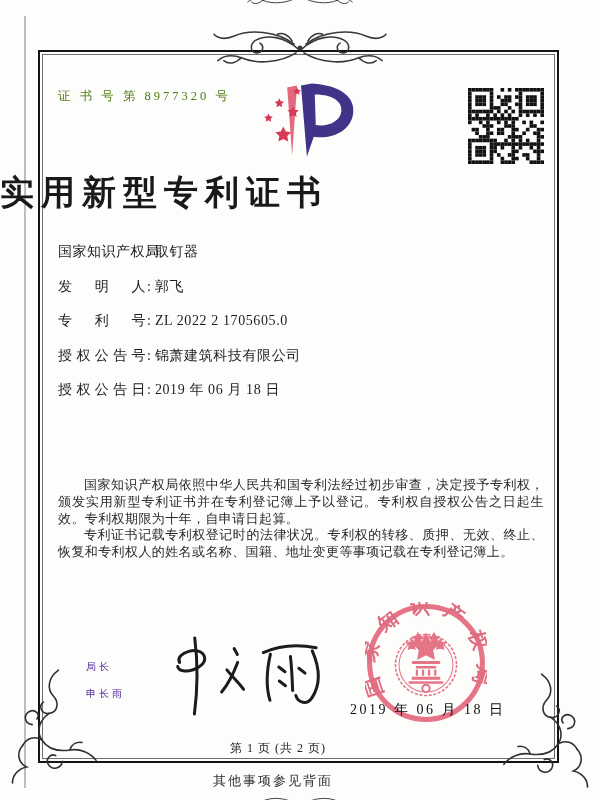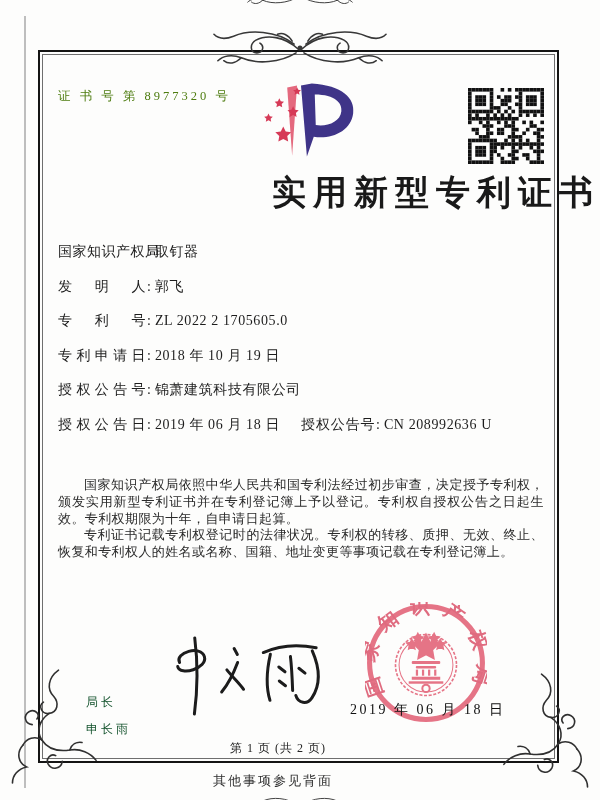--- a/index.html
+++ b/index.html
@@ -12,37 +12,37 @@
   .abs{position:absolute;}
   
   .scan-edge{left:24px;top:16px;width:2px;height:772px;background:#3a3a3a;opacity:.32;}
   
   .frame{left:38px;top:50px;width:517px;height:709px;border:2.5px solid #141414;}
   .frame-inner{position:absolute;left:2px;top:2px;right:2px;bottom:2px;border:1px solid #6f6f6f;}
   
   .cert-no{left:58px;top:88px;font-size:12.5px;letter-spacing:3px;color:#4d7c0f;}
   .logo{left:236px;top:78px;width:128px;height:88px;}
   .qr{left:468px;top:88px;width:76px;height:76px;}
-  .title{left:0;top:170px;width:600px;text-align:right;font-size:34px;font-weight:700;
+  .title{left:0;top:170px;width:600px;text-align:left;font-size:34px;font-weight:700;
          letter-spacing:7px;color:#191919;}
   
   .fields{left:58px;top:242px;width:486px;font-size:14px;line-height:20px;color:#1d1d1d;}
   .frow{position:relative;height:20px;margin-bottom:14.5px;white-space:nowrap;}
   .flabel{display:inline-block;width:88px;text-align:justify;text-align-last:justify;
           vertical-align:top;letter-spacing:.5px;}
   .fcolon{display:inline-block;margin:0 4px 0 1px;}
   .fvalue{letter-spacing:.6px;}
   .grant-no{position:absolute;left:243px;top:0;white-space:nowrap;}
   .grant-no .flabel{width:74px;}
   
   .paras{left:58px;top:477px;width:486px;font-size:13px;line-height:16.8px;
          text-align:justify;color:#2a2a2a;}
   .paras p{margin:0;text-indent:2em;letter-spacing:.4px;}
   
-  .signer{left:86px;top:689px;font-size:12px;line-height:27px;letter-spacing:3px;color:#14532d;}
+  .signer{left:86px;top:653px;font-size:10px;line-height:27px;letter-spacing:3px;color:#4c1d95;}
   .signature{left:158px;top:624px;width:185px;height:98px;transform:rotate(-2deg);}
   
   .seal{left:365px;top:602px;width:122px;height:122px;opacity:.92;}
   .seal-date{left:350px;top:701px;font-size:14px;letter-spacing:2.5px;color:#101010;z-index:5;}
   
   .page-info{left:0;top:740px;width:600px;text-align:center;font-size:12px;
              letter-spacing:1px;transform:translateX(-22px);color:#242424;}
   .back-note{left:0;top:772px;width:600px;text-align:center;font-size:13px;
              letter-spacing:2px;transform:translateX(-27px);color:#2e2e2e;}
   
@@ -361,30 +361,24 @@
   <div class="frow">
     <span class="flabel">国家知识产权局</span><span class="fcolon">:</span><span class="fvalue">取钉器</span>
   </div>
   <div class="frow">
     <span class="flabel">发明人</span><span class="fcolon">:</span><span class="fvalue">郭飞</span>
   </div>
   <div class="frow">
     <span class="flabel">专利号</span><span class="fcolon">:</span><span class="fvalue">ZL 2022 2 1705605.0</span>
   </div>
   <div class="frow">
-    <span class="flabel">专利申请日</span><span class="fcolon">:</span><span class="fvalue">2018 年 10 月 19 日</span>
-  </div>
-  <div class="frow">
     <span class="flabel">授权公告号</span><span class="fcolon">:</span><span class="fvalue">锦萧建筑科技有限公司</span>
   </div>
   <div class="frow">
     <span class="flabel">授权公告日</span><span class="fcolon">:</span><span class="fvalue">2019 年 06 月 18 日</span>
-    <span class="grant-no">
-      <span class="flabel">授权公告号</span><span class="fcolon">:</span><span class="fvalue">CN 208992636 U</span>
-    </span>
   </div>
 </div>
 
 <div class="abs paras">
   <p>国家知识产权局依照中华人民共和国专利法经过初步审查，决定授予专利权，颁发实用新型专利证书并在专利登记簿上予以登记。专利权自授权公告之日起生效。专利权期限为十年，自申请日起算。</p>
   <p>专利证书记载专利权登记时的法律状况。专利权的转移、质押、无效、终止、恢复和专利权人的姓名或名称、国籍、地址变更等事项记载在专利登记簿上。</p>
 </div>
 
 <div class="abs signer">
   <div>局长</div>

